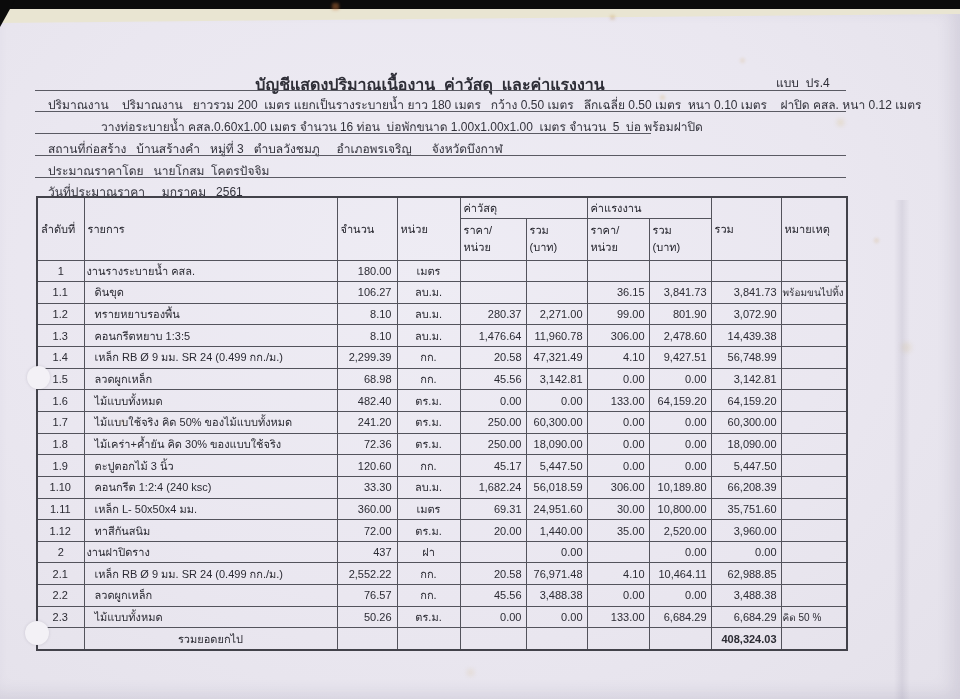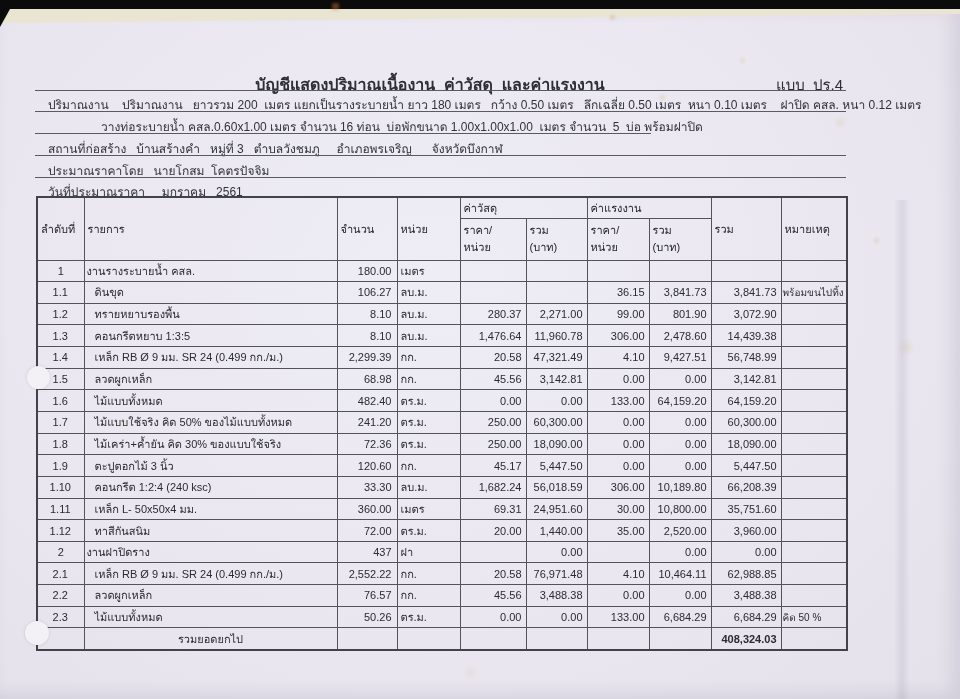--- a/index.html
+++ b/index.html
@@ -10,21 +10,21 @@
   .paper{position:absolute;left:0;top:14px;right:0;bottom:0;z-index:2;
          background:radial-gradient(ellipse at 45% 38%,#eeecf4 0%,#eae7f0 55%,#e4e1ea 100%);
          clip-path:polygon(0 9px,100% 0,100% 100%,0 100%);
          box-shadow:inset -8px -5px 16px rgba(100,95,125,.14);}
   .corner-wedge{position:absolute;left:0;top:0;width:15px;height:27px;background:#0b0b0b;
          clip-path:polygon(0 0,100% 0,0 100%);z-index:6;}
   .content{position:absolute;inset:0;z-index:4;color:#2e2e37;}
 
   .doc-title{position:absolute;top:72px;left:0;width:860px;text-align:center;
              font-size:16px;font-weight:bold;white-space:pre;}
-  .form-code{position:absolute;top:73px;left:776px;font-size:15px;white-space:pre;}
+  .form-code{position:absolute;top:73px;left:776px;font-size:12px;white-space:pre;}
   .rule{position:absolute;left:35px;width:811px;border-bottom:1px solid #5a5a63;height:0;}
   .r-title{top:90px;}
   .r-l1{top:111px;}
   .r-l2{top:133px;width:616px;}
   .r-l3{top:155px;}
   .r-l4{top:177px;}
   .iline{position:absolute;left:48px;width:811px;font-size:12px;white-space:pre;color:#32323b;}
   .l1{top:95px;}
   .l2{top:117px;padding-left:53px;}
   .l3{top:139px;}
@@ -39,21 +39,21 @@
   .boq thead tr.h1{height:21px;}
   .boq thead tr.h2{height:42px;}
   .boq thead th{text-align:left;color:#26262e;}
   .boq tbody tr{height:21.65px;}
   .boq tfoot tr{height:22px;}
   td.c-no{text-align:center;padding-right:4px;}
   tr.section-row td.c-no{text-align:center;padding-right:3px;}
   td.c-item{padding-left:10px;}
   tr.section-row td.c-item{padding-left:2px;}
   td.c-qty{text-align:right;padding-right:5px;}
-  td.c-unit{}
+  td.c-unit{text-align:center;}
   td.c-money{text-align:right;padding-right:4px;}
   td.c-remark{font-size:10px;padding-left:1px;}
   tfoot td.f-label{text-align:center;}
   tfoot td.f-total{text-align:right;padding-right:4px;font-weight:bold;}
   .two-line div{line-height:1.55;}
 
   .punch-hole{position:absolute;border-radius:50%;background:#f3f1f6;z-index:5;
               box-shadow:0 0 3px rgba(70,65,90,.18);}
   .hole-1{left:27px;top:366px;width:23px;height:23px;}
   .hole-2{left:25px;top:621px;width:24px;height:24px;}

